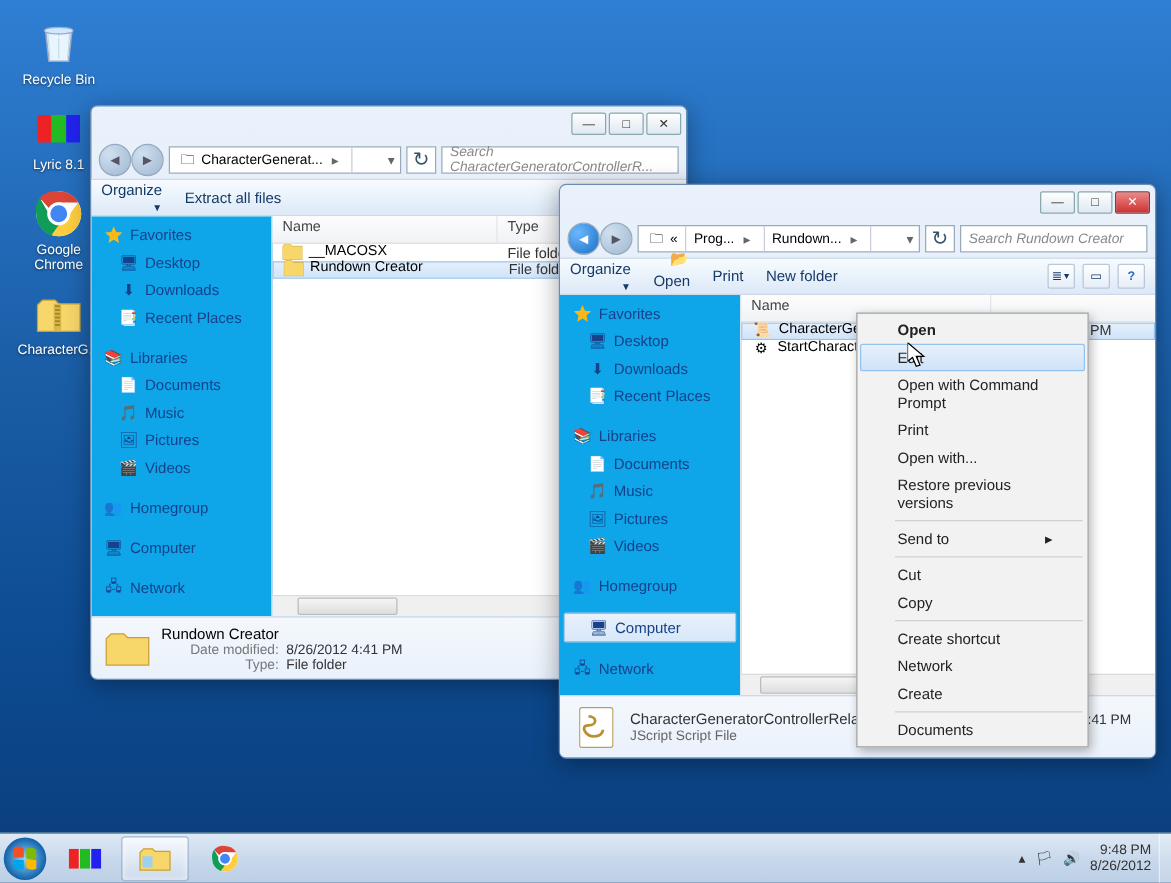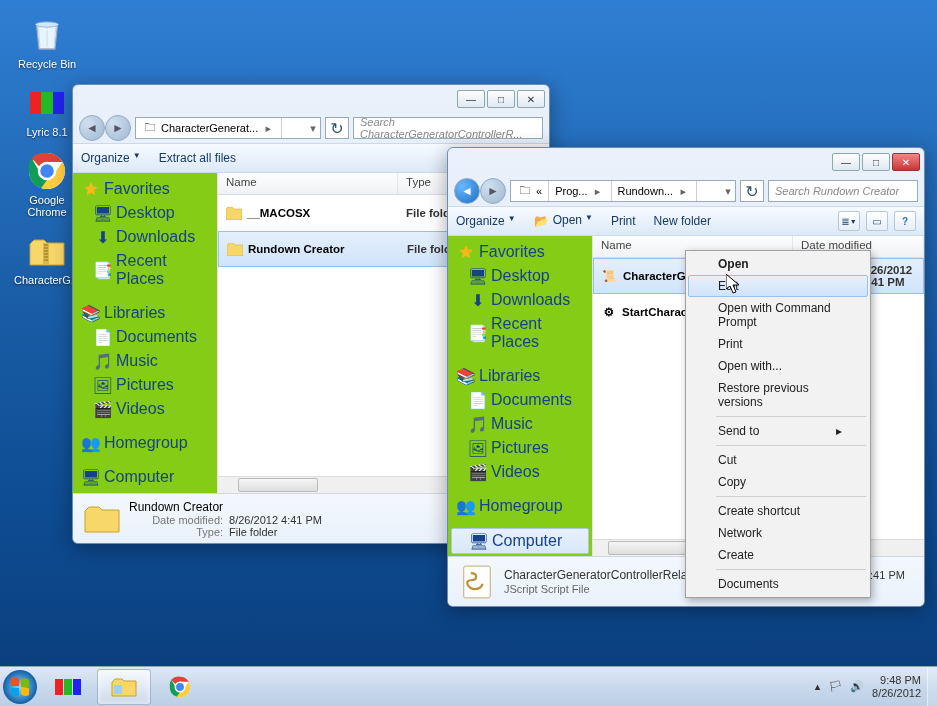--- a/index.html
+++ b/index.html
@@ -19,36 +19,36 @@
 .navrow { height: 30px; display: flex; align-items: center; padding: 2px 6px; gap: 4px; }
 .navbtns { display: flex; gap: 0; }
 .navbtn { width: 26px; height: 26px; border-radius: 50%; background: radial-gradient(circle at 30% 30%, #d0e0f0, #a0b8d0); border: 1px solid #95aac0; display:flex;align-items:center;justify-content:center;color:#556;font-size:12px; }
 .addrbar { flex: 1; height: 22px; background: #fff; border: 1px solid #9ab; display: flex; align-items: center; font-size: 11px; }
 .addrbar .crumb { padding: 0 6px; border-right: 1px solid #ccd; height: 100%; display: flex; align-items: center; gap:3px; }
 .addrbar .dd { width:14px;text-align:center;color:#666; }
 .refresh-btn { width: 24px; height: 22px; border: 1px solid #9ab; background:#fff; display:flex;align-items:center;justify-content:center;color:#356; }
 .searchbox { width: 190px; height: 22px; border: 1px solid #9ab; background: #fff; font-size: 11px; color: #888; padding: 0 6px; font-style: italic; display:flex;align-items:center; }
 
 .cmdbar { height: 30px; background: linear-gradient(#f7fbff,#dce9f7); border-top: 1px solid #cdd9e8; border-bottom: 1px solid #cdd9e8; display: flex; align-items: center; padding: 0 8px; gap: 18px; font-size: 12px; color: #163a66; }
-.cmdbar .drop { display:flex;align-items:flex-start;gap:3px; }
+.cmdbar .drop { display:flex;align-items:flex-end;gap:3px;flex-direction:column; }
 .cmdbar .right { margin-left:auto; display:flex; gap:6px; align-items:center; }
 .cmdbar .iconbtn { width:22px;height:20px;border:1px solid #b8c8da;background:linear-gradient(#fff,#e6eef7);border-radius:2px;display:flex;align-items:center;justify-content:center;font-size:10px; }
 
 .body { flex: 1; display: flex; background: #fff; overflow:hidden; }
-.navpane { width: 145px; background: #84cc16; border-right: 1px solid #e0e4e8; overflow-y: auto; font-size: 16px; padding: 4px 0; }
+.navpane { width: 145px; background: #0ea5e9; border-right: 1px solid #e0e4e8; overflow-y: auto; font-size: 12px; padding: 4px 0; }
 .navgroup { padding: 3px 6px 3px 22px; display:flex;align-items:center;gap:5px;color:#15428b; }
 .navgroup.hdr { font-weight: normal; padding-left: 10px; }
 .navgroup.sel { background: linear-gradient(#e8f0fb,#d8e8f9); border:1px solid #a8c8ea; border-radius:2px; margin:0 3px; padding-left:19px; }
 .navspace { height: 10px; }
 
 .listpane { flex: 1; display: flex; flex-direction: column; }
 .listhdr { height: 22px; background: linear-gradient(#fdfdfd,#f0f2f5); border-bottom: 1px solid #d8dce0; display: flex; font-size: 11.5px; color: #444; }
 .listhdr .col { padding: 3px 8px; border-right: 1px solid #e2e6ea; }
 .listbody { flex: 1; overflow: auto; font-size: 11.5px; position: relative; }
-.filerow { display: flex; height: 36px; align-items: center; font-weight: bold; }
+.filerow { display: flex; height: 14px; align-items: flex-end; }
 .filerow.sel { background: linear-gradient(#e4effc,#d0e4f9); border:1px solid #94c2ec; }
 .filerow .c-name { flex:0 0 180px; padding-left: 8px; display:flex;align-items:center;gap:5px; }
 .filerow .c-type { flex:1; padding-left:8px; color:#333; }
 .hscroll { height:17px; background:#f0f0f0; border-top:1px solid #dcdcdc; position:relative; }
 .hscroll .thumb { position:absolute; left:20px; top:1px; height:14px; width:80px; background:linear-gradient(#f5f5f5,#dedede); border:1px solid #bbb; border-radius:2px; }
 
 .details { height: 50px; background: linear-gradient(#f4f8fd,#e9f1fb); border-top: 1px solid #cdd9e8; display: flex; align-items: center; padding: 4px 10px; gap: 8px; font-size: 11px; color: #333; }
 .details .thumb { width: 38px; height: 38px; display: flex; align-items: center; justify-content: center; }
 .details .meta { display: grid; grid-template-columns: auto auto; column-gap: 6px; }
 .details .meta .lbl { color: #777; text-align:right; }
@@ -372,21 +372,20 @@
         </div>
       <div class="navspace"></div>
       <div class="navgroup hdr">
           <span class="icon-16">🖧</span>
           <span>Network</span>
         </div>
     </div>
     <div class="listpane">
       <div class="listhdr">
         <div class="col" style="width:200px">Name</div>
-        <div class="col" style="flex:1">Date modified</div>
       </div>
       <div class="listbody">
         <div class="filerow sel">
           <div class="c-name" style="flex:0 0 200px">
               <span class="icon-16">📜</span>
               <span style="white-space:nowrap;overflow:hidden;text-overflow:clip">CharacterGeneratorControllerRelayServer</span>
             </div>
           <div class="c-type">8/26/2012 4:41 PM</div>
         </div>
         <div class="filerow">

